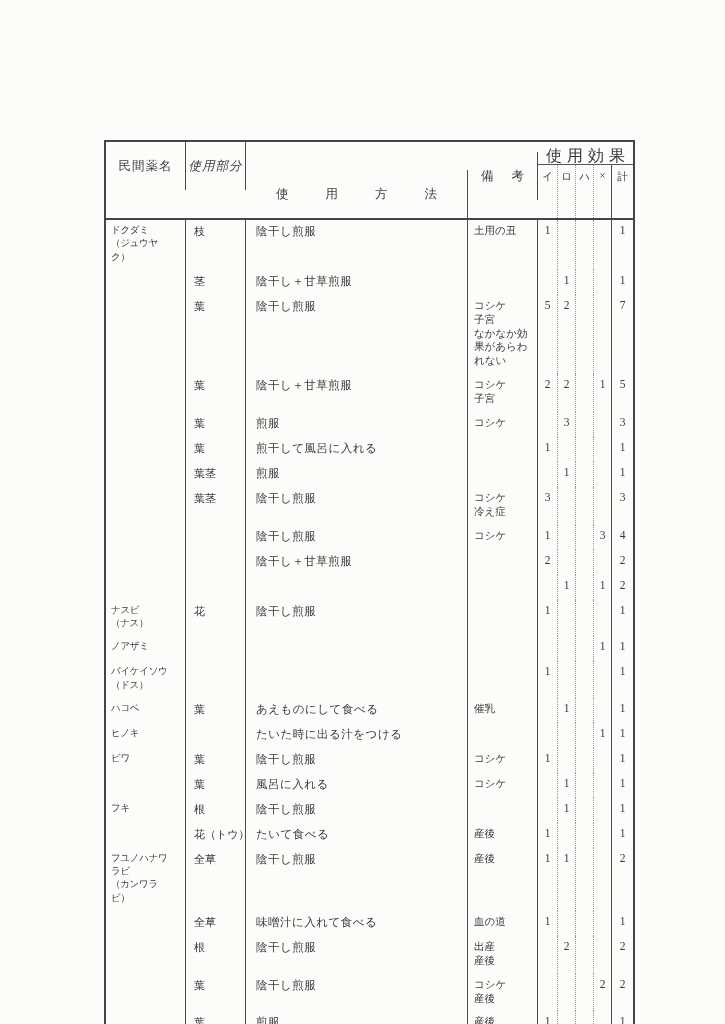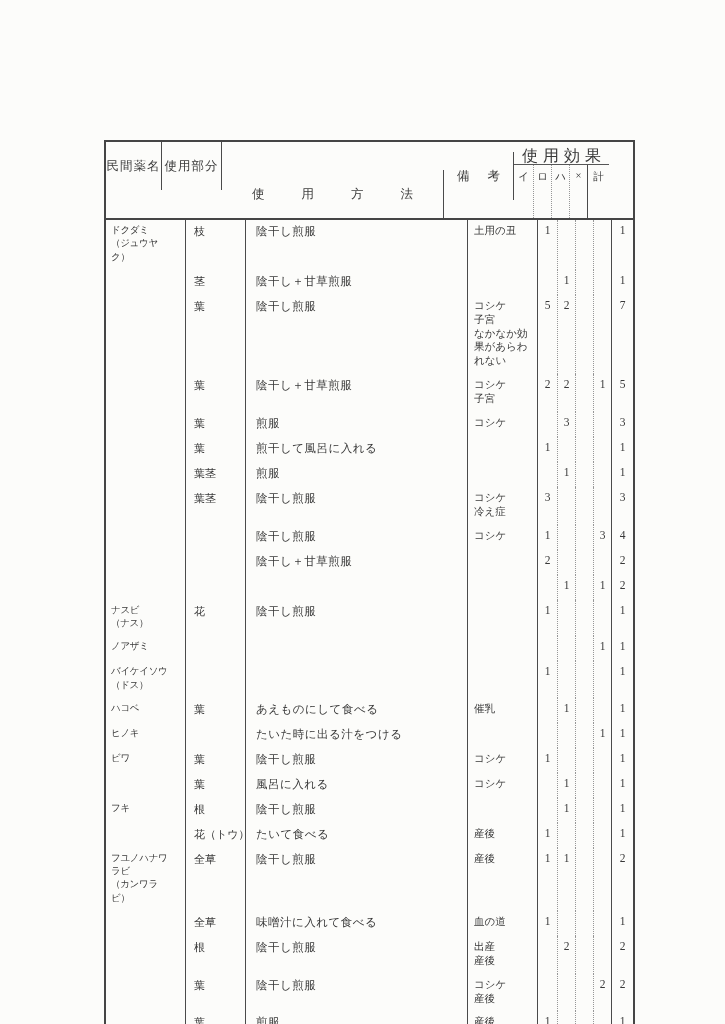--- a/index.html
+++ b/index.html
@@ -23,22 +23,22 @@
   .thead { display: flex; border-bottom: 2px solid #454545; }
   .hcell {
     display: flex; align-items: center;
     height: 48px;
     border-right: 1.5px solid #4a4a4a;
     font-size: 12.5px;
     color: #3c3c3c;
   }
   .hcell .htext { display: block; width: 100%; text-align: center; letter-spacing: 1px; }
   .hcell .spread { text-align: justify; text-align-last: justify; letter-spacing: 0; }
-  .hw-name   { width: 56px; }
-  .hw-part   { width: 60px; }
+  .hw-name   { width: 80px; }
+  .hw-part   { width: 60px; font-style: italic; }
   .hw-method { width: 222px; margin-top: 28px; }
   .hw-method .spread { padding: 0 30px; }
   .hw-remark { width: 70px; margin-top: 10px; }
   .hw-remark .spread { padding: 0 13px; }
   .heffect { width: 95px; display: flex; flex-direction: column; }
   .heffect-top {
     height: 23px; border-bottom: 1px solid #565656;
     font-size: 16px; padding: 4px 8px 0;
     text-align: justify; text-align-last: justify;
   }

